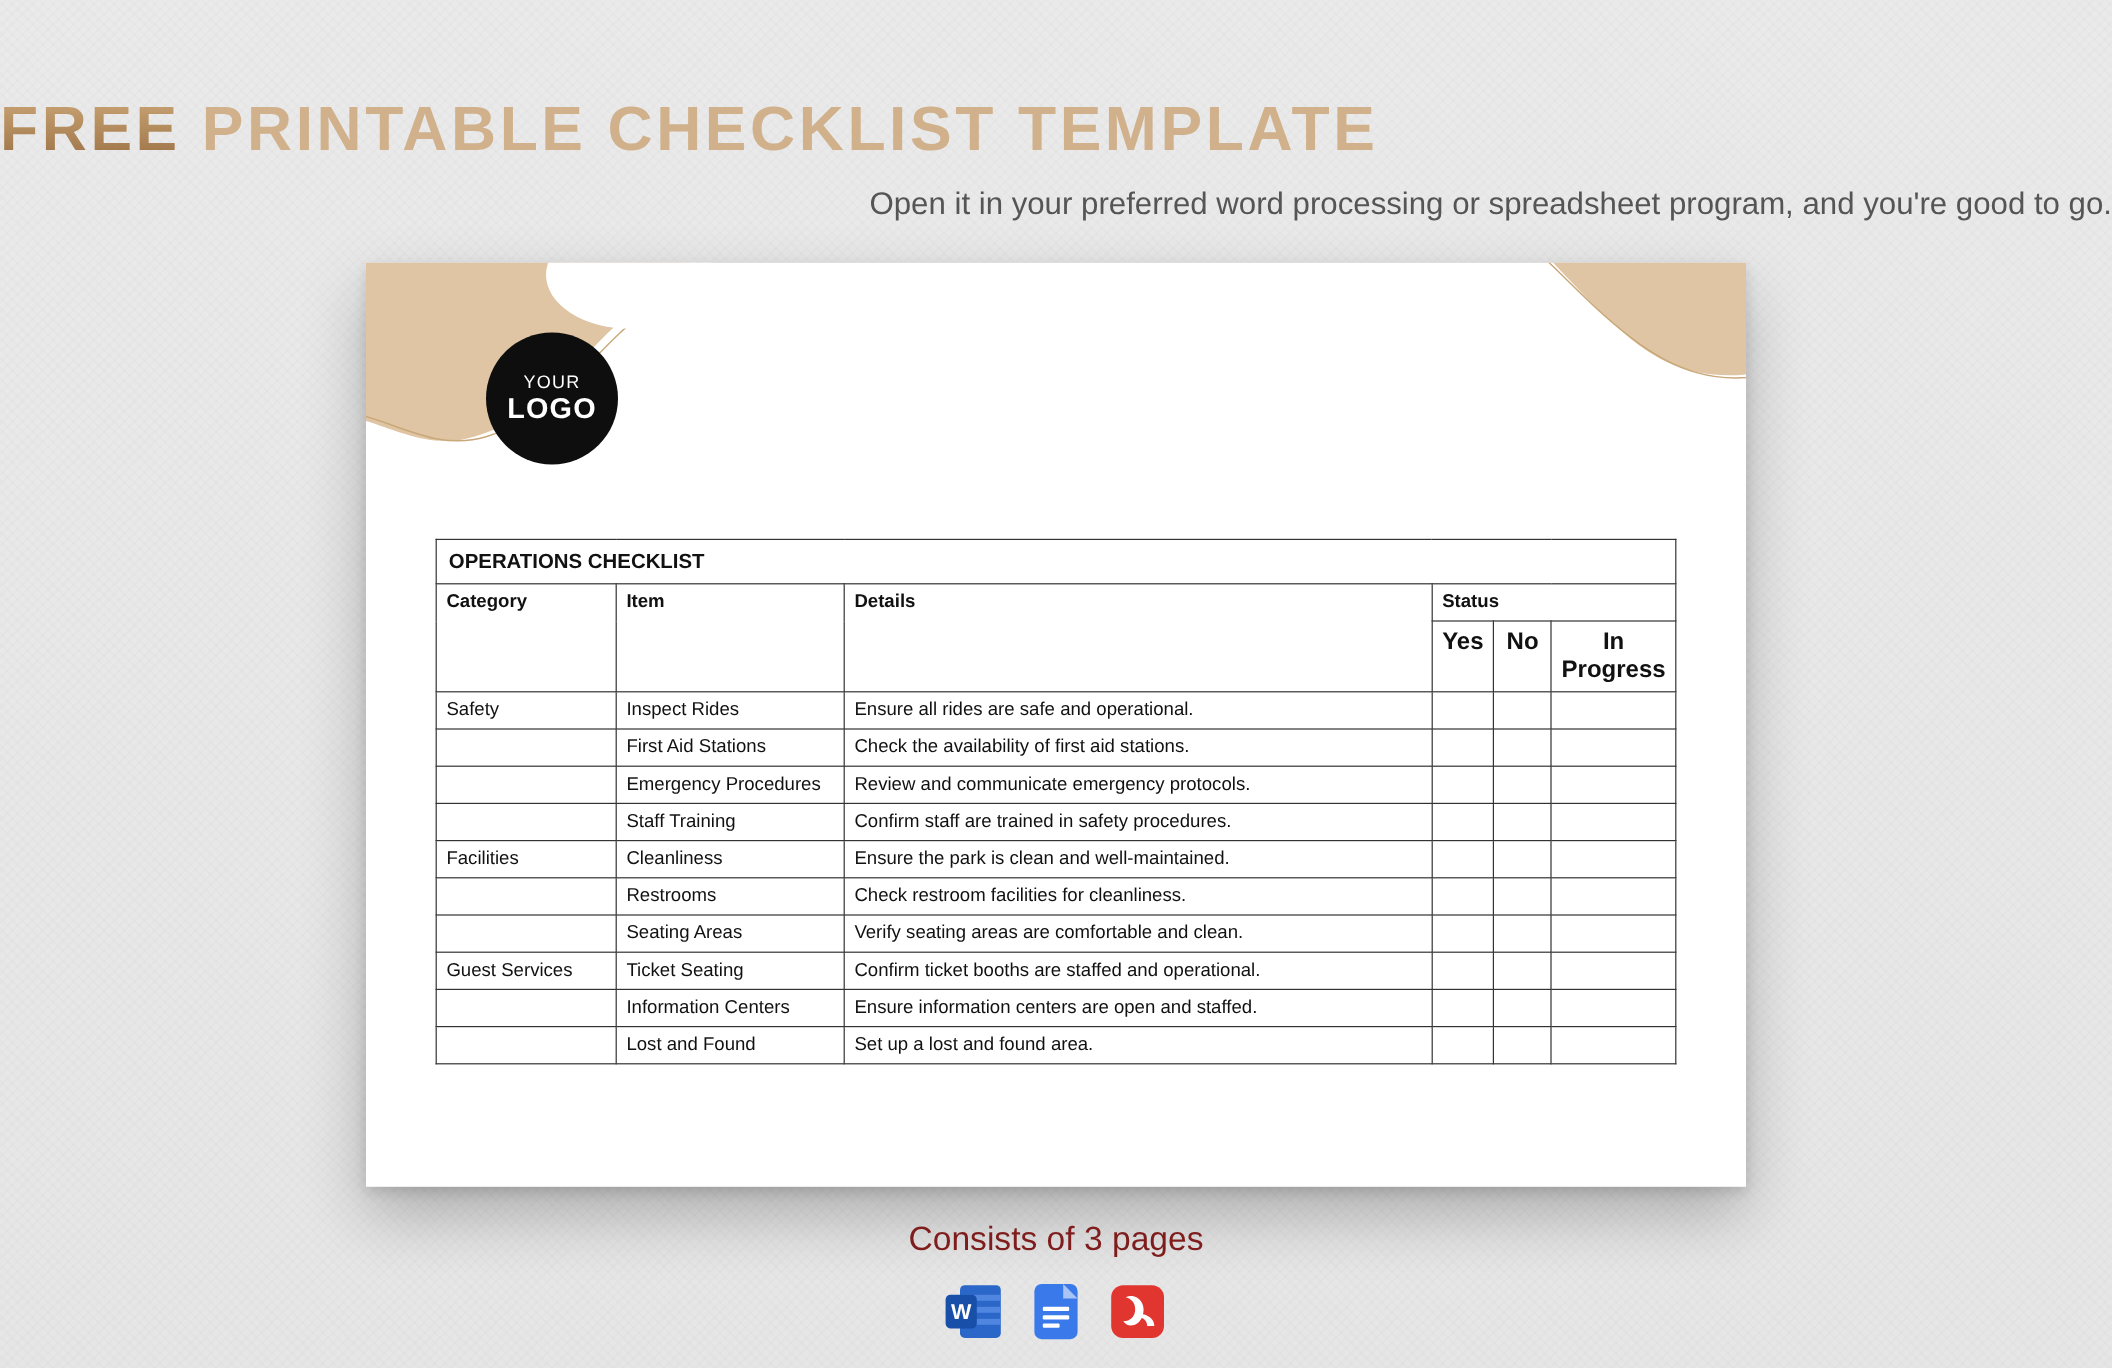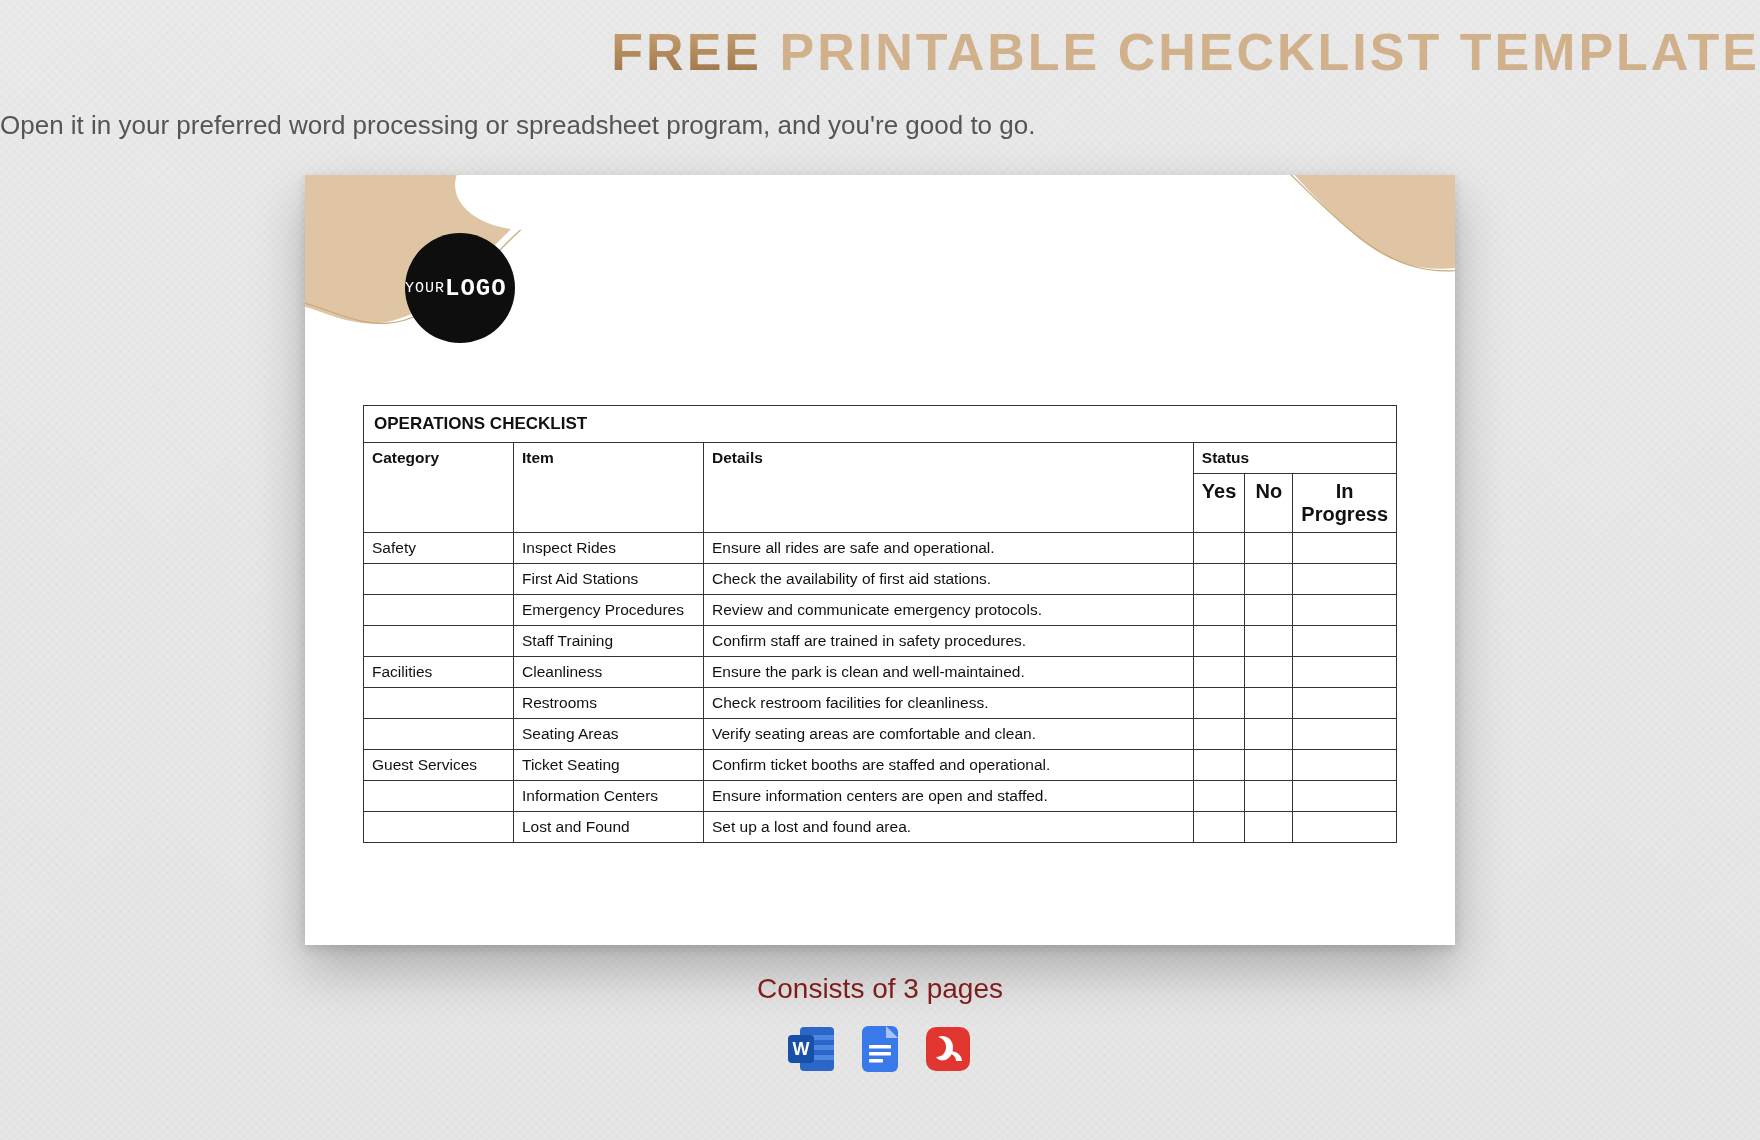--- a/index.html
+++ b/index.html
@@ -14,58 +14,58 @@
   .bg-texture {
     position: absolute;
     inset: 0;
     background:
       repeating-linear-gradient(45deg, rgba(0,0,0,0.012) 0 2px, transparent 2px 6px),
       repeating-linear-gradient(-45deg, rgba(0,0,0,0.012) 0 2px, transparent 2px 6px),
       linear-gradient(#eaeaea,#e6e6e6);
   }
   .page-title {
     position: relative;
-    text-align: right;
-    padding-top: 22px;
+    text-align: left;
+    padding-top: 78px;
     font-family: "Arial Black", Arial, sans-serif;
     font-weight: 900;
     font-size: 52px;
     letter-spacing: 3px;
     text-transform: uppercase;
   }
   .page-title .w-free {
     background: linear-gradient(180deg,#cba677 0%, #a47b4e 80%);
     -webkit-background-clip: text;
     background-clip: text;
     color: transparent;
   }
   .page-title .w-rest { color: #d0b18b; }
   .subtitle {
     position: relative;
-    text-align: left;
-    margin-top: 28px;
+    text-align: right;
+    margin-top: 16px;
     font-size: 26px;
     color: #555;
   }
   .doc-card {
     position: relative;
     width: 1150px;
     height: 770px;
     margin: 34px auto 0 auto;
     background: #ffffff;
     box-shadow: 0 24px 50px rgba(0,0,0,0.25), 0 4px 10px rgba(0,0,0,0.12);
     overflow: hidden;
   }
   .blob-tl { position:absolute; top:-30px; left:-30px; width:320px; height:240px; }
   .blob-tr { position:absolute; top:-20px; right:-20px; width:260px; height:200px; }
   .logo-badge {
     position:absolute; top:58px; left:100px; width:110px; height:110px;
     border-radius:50%; background:#0e0e0e; color:#fff;
-    display:flex; flex-direction:row; align-items:center; 
-    font-family: Liberation Mono, monospace;
+    display:flex; flex-direction:column; align-items:center; justify-content:center;
+    font-family: Liberation Sans, sans-serif;
   }
   .logo-badge .l1 { font-size:15px; letter-spacing:1px; font-weight:300;}
   .logo-badge .l2 { font-size:24px; font-weight:900; letter-spacing:1px;}
   .company-block {
     position:absolute; top:52px; right:72px; text-align:right;
     font-size:17px; color:#222; line-height:1.45;
   }
   .company-block .name { font-weight:700; font-size:18px; }
   .checklist {
     position:absolute; top:230px; left:58px; right:58px;border-radius:27px;

